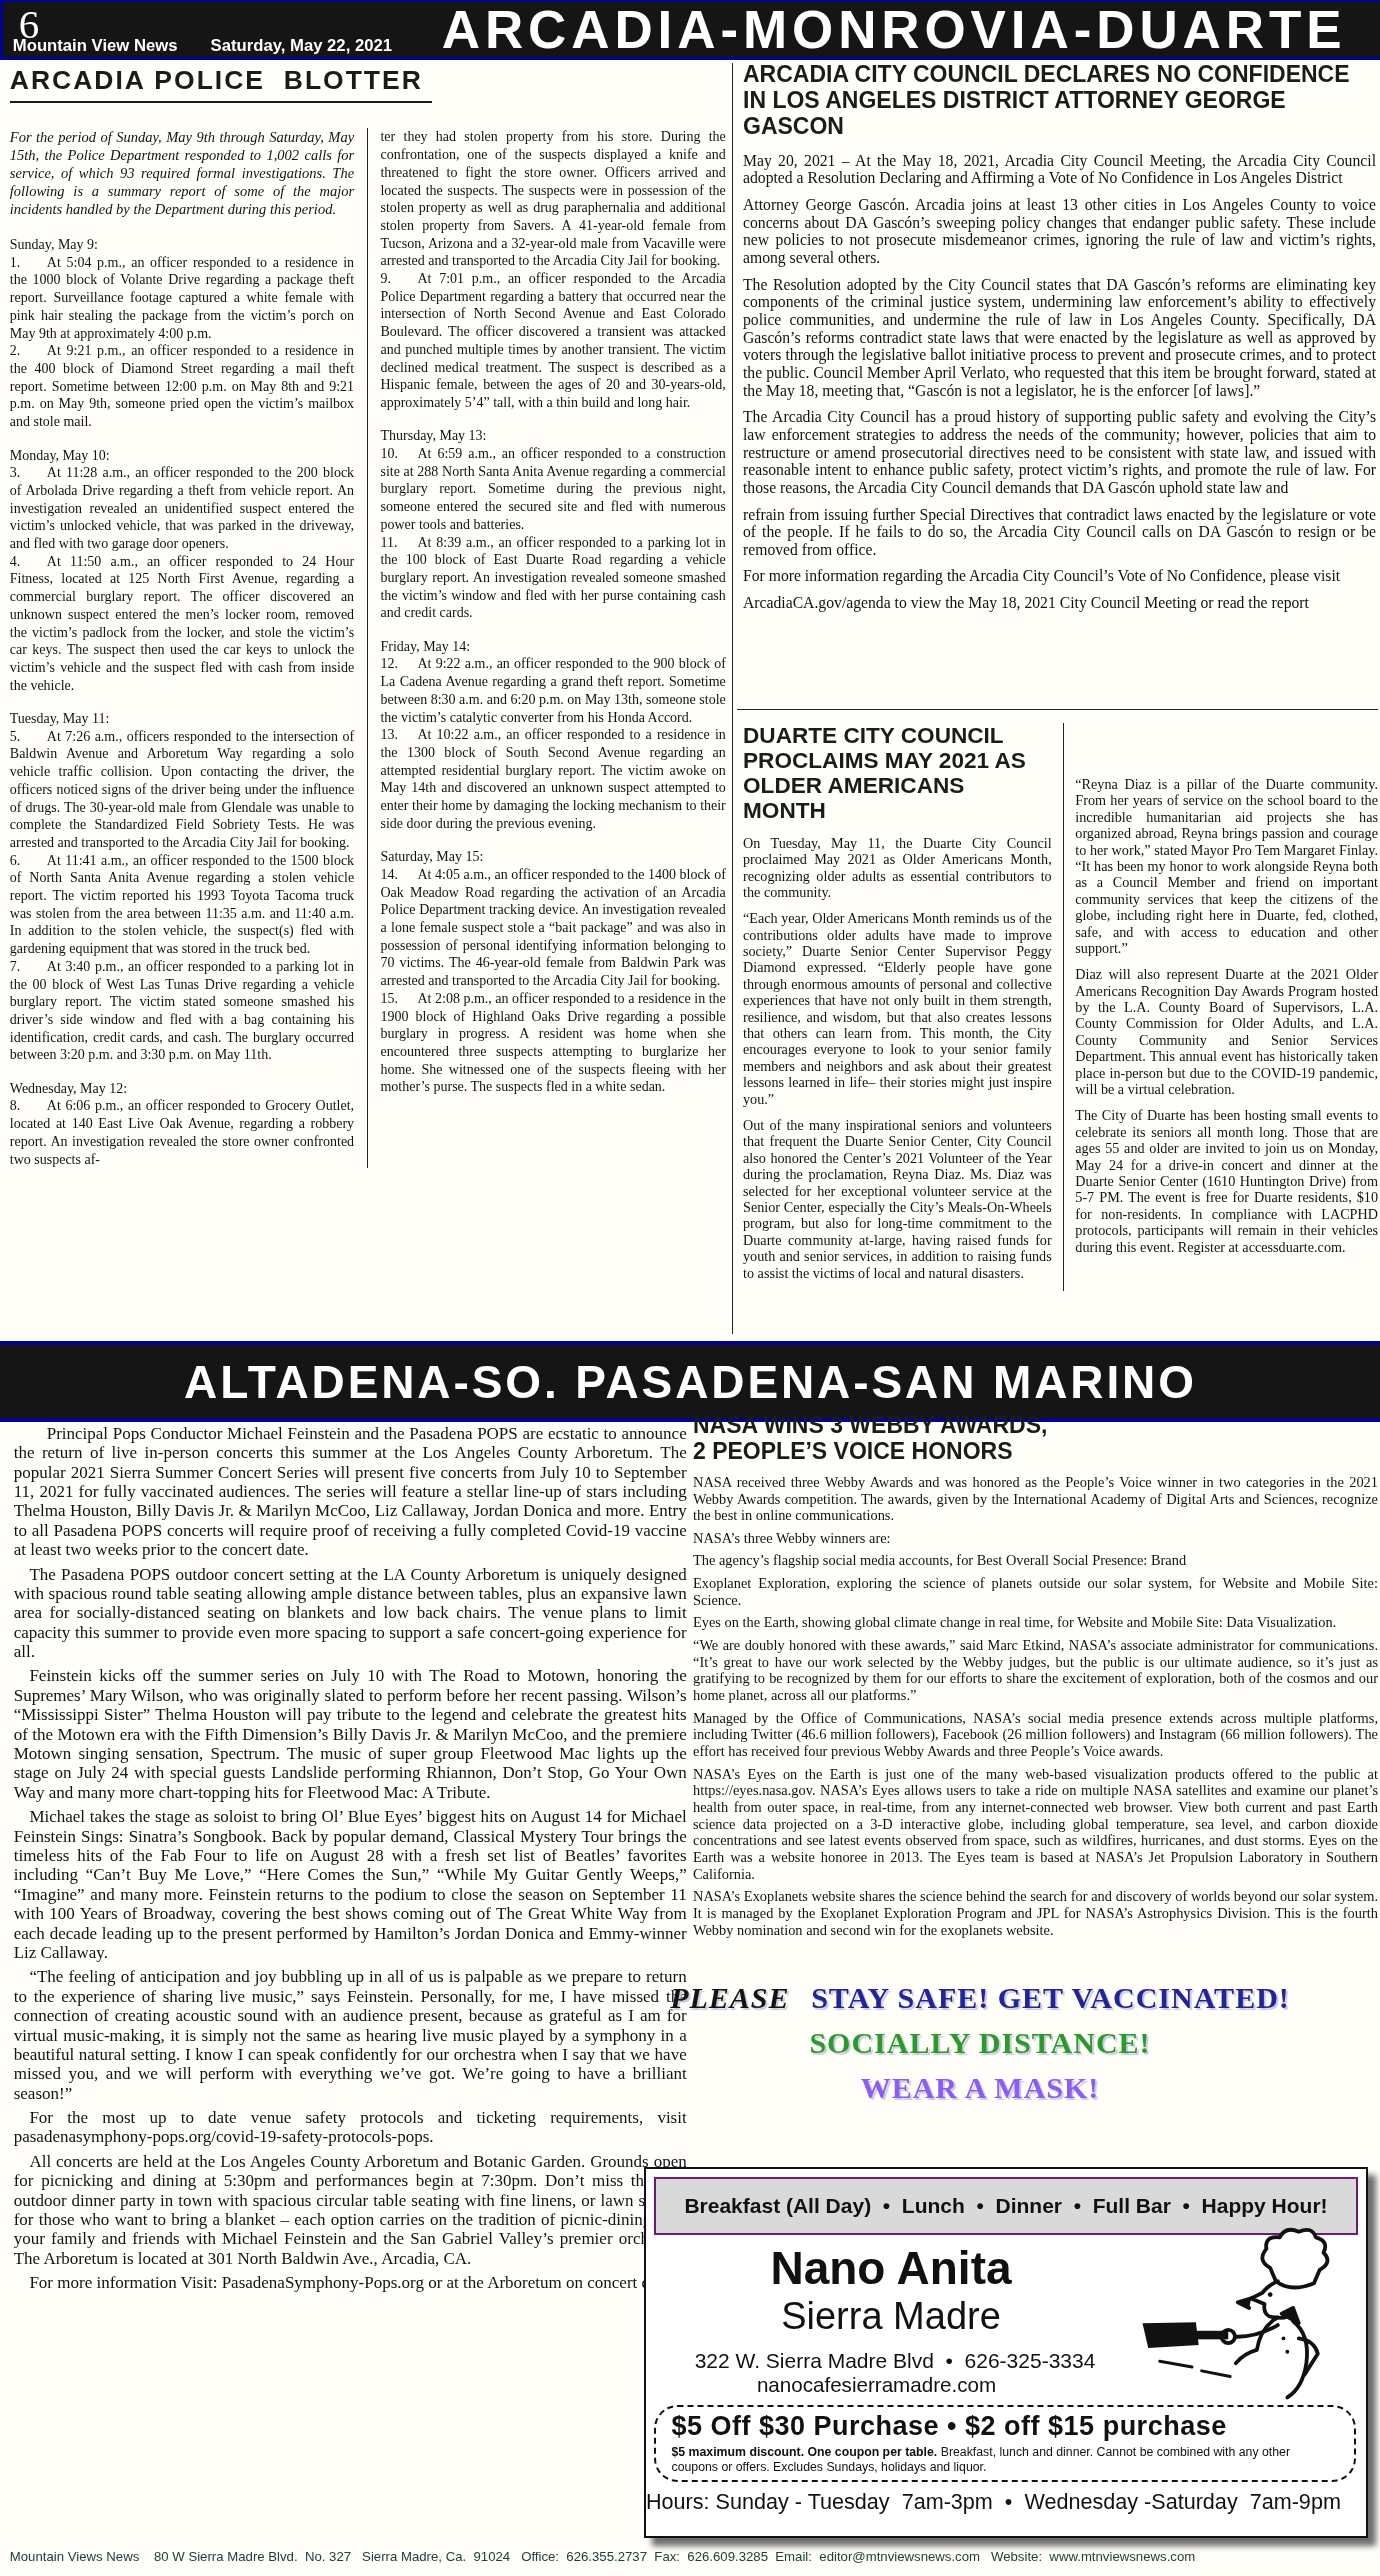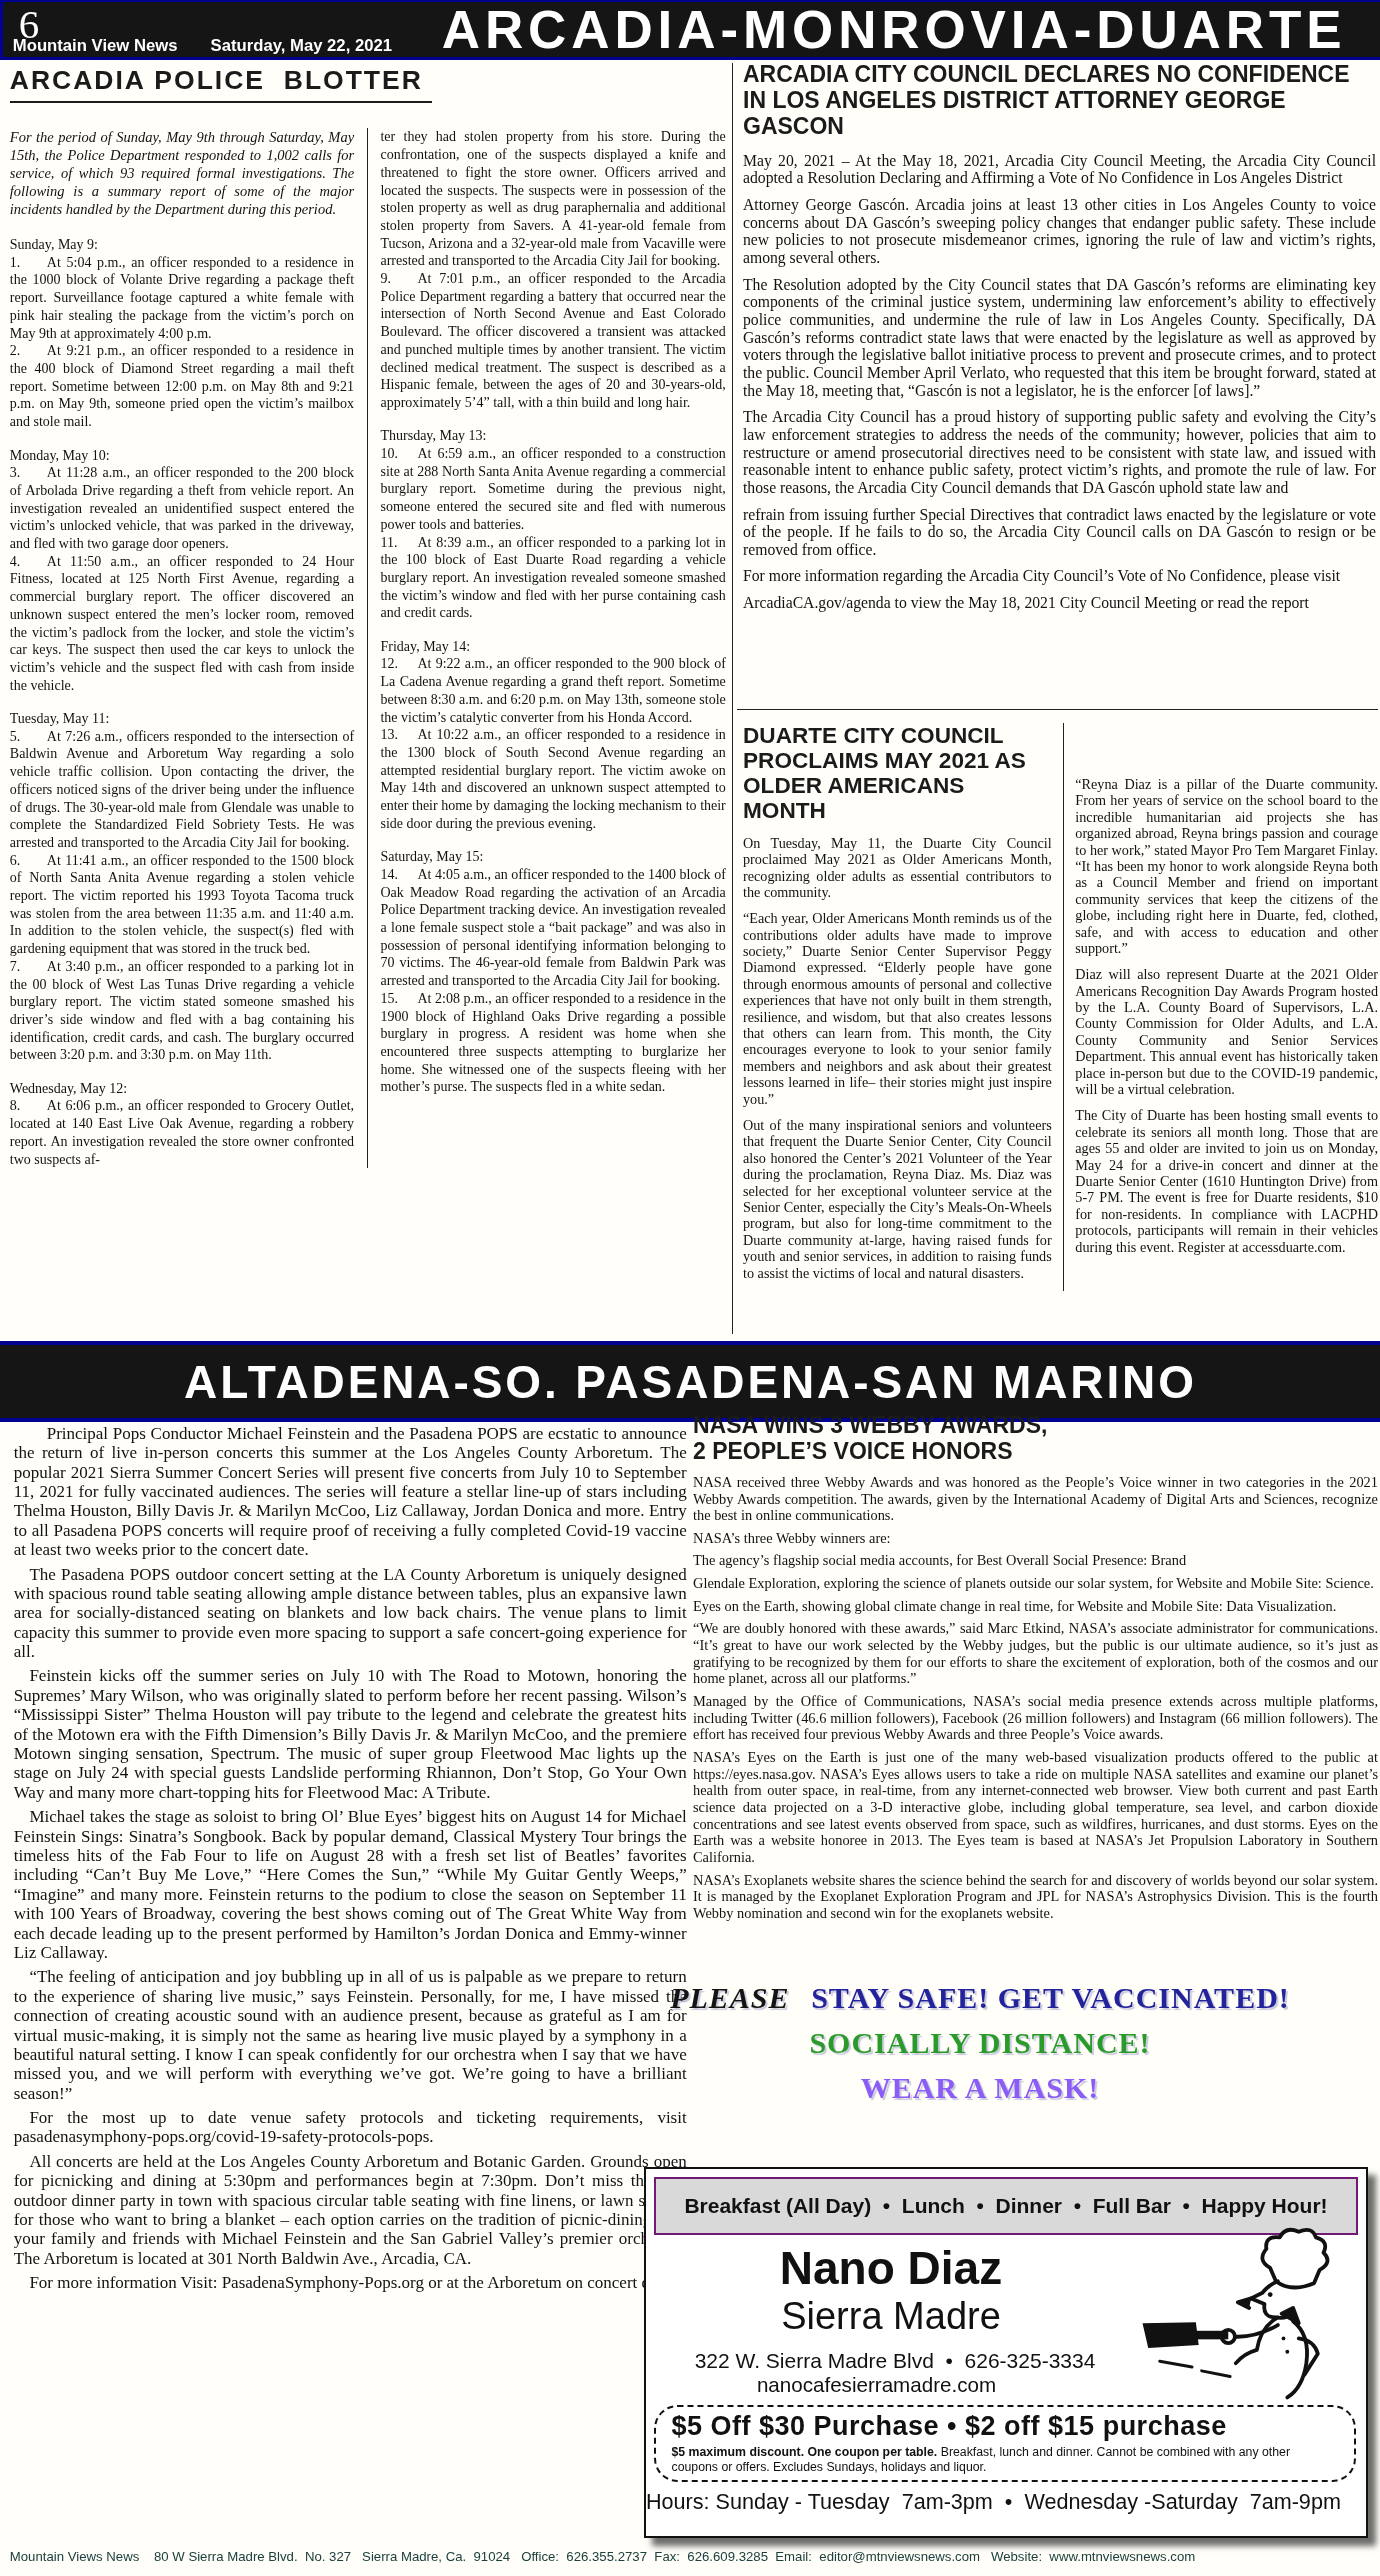--- a/index.html
+++ b/index.html
@@ -202,40 +202,40 @@
 
   <section class="nasa article">
     <h2 class="section-title nasa-title">
       <span class="l1">NASA WINS 3 WEBBY AWARDS,</span><br>
       <span class="l2">2 PEOPLE’S VOICE HONORS</span>
     </h2>
     <div class="body">
         <p>NASA received three Webby Awards and was honored as the People’s Voice winner in two categories in the 2021 Webby Awards competition. The awards, given by the International Academy of Digital Arts and Sciences, recognize the best in online communications.</p>
         <p>NASA’s three Webby winners are:</p>
         <p>The agency’s flagship social media accounts, for Best Overall Social Presence: Brand</p>
-        <p>Glendale Exploration, exploring the science of planets outside our solar system, for Website and Mobile Site: Science.</p>
+        <p>Exoplanet Exploration, exploring the science of planets outside our solar system, for Website and Mobile Site: Science.</p>
         <p>Eyes on the Earth, showing global climate change in real time, for Website and Mobile Site: Data Visualization.</p>
         <p>“We are doubly honored with these awards,” said Marc Etkind, NASA’s associate administrator for communications. “It’s great to have our work selected by the Webby judges, but the public is our ultimate audience, so it’s just as gratifying to be recognized by them for our efforts to share the excitement of exploration, both of the cosmos and our home planet, across all our platforms.”</p>
         <p>Managed by the Office of Communications, NASA’s social media presence extends across multiple platforms, including Twitter (46.6 million followers), Facebook (26 million followers) and Instagram (66 million followers). The effort has received four previous Webby Awards and three People’s Voice awards.</p>
         <p>NASA’s Eyes on the Earth is just one of the many web-based visualization products offered to the public at https://eyes.nasa.gov. NASA’s Eyes allows users to take a ride on multiple NASA satellites and examine our planet’s health from outer space, in real-time, from any internet-connected web browser. View both current and past Earth science data projected on a 3-D interactive globe, including global temperature, sea level, and carbon dioxide concentrations and see latest events observed from space, such as wildfires, hurricanes, and dust storms. Eyes on the Earth was a website honoree in 2013. The Eyes team is based at NASA’s Jet Propulsion Laboratory in Southern California.</p>
         <p>NASA’s Exoplanets website shares the science behind the search for and discovery of worlds beyond our solar system. It is managed by the Exoplanet Exploration Program and JPL for NASA’s Astrophysics Division. This is the fourth Webby nomination and second win for the exoplanets website.</p>
       </div>
   </section>
 
   <div class="psa">
     <div class="psa-line">
       <span class="please">PLEASE</span><span class="blue">STAY SAFE!   GET VACCINATED!</span>
     </div>
     <div class="psa-line green">SOCIALLY DISTANCE!</div>
     <div class="psa-line red">WEAR A MASK!</div>
   </div>
 
   <div class="ad">
     <div class="ad-topbar">Breakfast (All Day)  •  Lunch  •  Dinner  •  Full Bar  •  Happy Hour!</div>
-    <div class="ad-name">Nano Diaz</div>
+    <div class="ad-name">Nano Anita</div>
     <div class="ad-loc">Sierra Madre</div>
     <div class="ad-addr">322 W. Sierra Madre Blvd  •  626-325-3334</div>
     <div class="ad-web">nanocafesierramadre.com</div>
     <svg class="ad-chef" viewBox="0 0 220 190" aria-hidden="true">
       <g stroke="#111" fill="none" stroke-width="4" stroke-linecap="round" stroke-linejoin="round">
         <path d="M138,44 q-14,-8 -4,-20 q-2,-14 14,-12 q6,-12 20,-6 q14,-6 18,6 q14,4 8,16 q10,10 -4,18 l-6,14 q-24,10 -40,-2 z" fill="#fff"></path>
         <path d="M146,58 q-10,4 -16,12 l-12,6 l14,6 q-2,14 12,14 q12,2 18,-6"></path>
         <path d="M118,76 l-14,4 l12,6" fill="#111"></path>
         <circle cx="138" cy="72" r="2.5" fill="#111" stroke="none"></circle>
         <path d="M150,92 l18,10 l-6,-16 z" fill="#111"></path>

